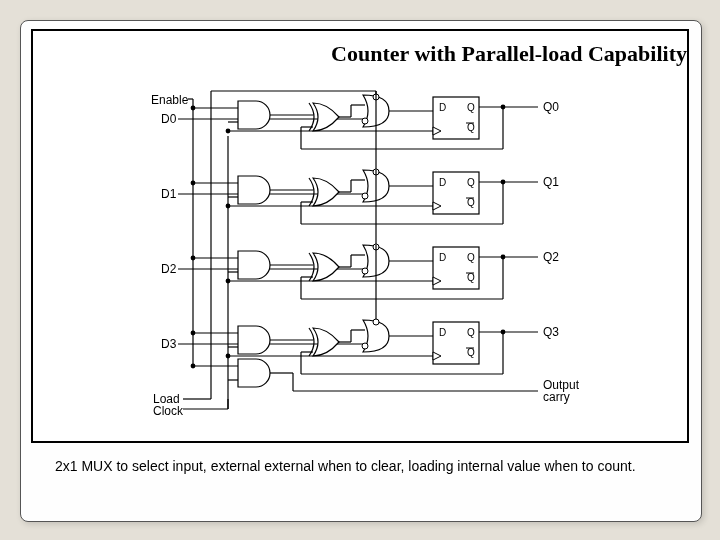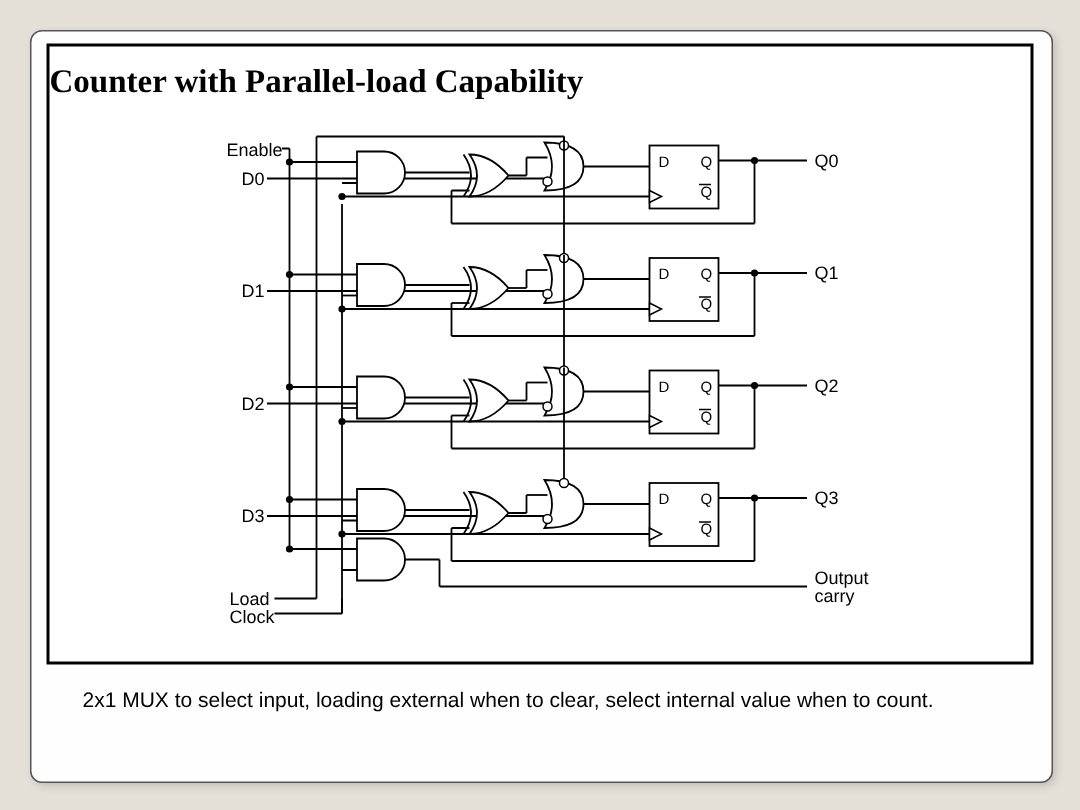--- a/index.html
+++ b/index.html
@@ -28,21 +28,21 @@
     width: 654px;
     height: 410px;
     background: #ffffff;
     border: 2px solid #000;
   }
   .title {
     position: absolute;
     left: 0;
     right: 0;
     top: 10px;
-    text-align: left;
+    text-align: right;
     font-family: "Times New Roman", serif;
     font-weight: bold;
     font-size: 22px;
     color: #000;
   }
   .caption {
     position: absolute;
     left: 34px;
     top: 436px;
     right: 34px;
@@ -267,14 +267,14 @@
         <line x1="237" y1="342" x2="260" y2="342" stroke="#000" stroke-width="1.2"></line>
         <line x1="260" y1="342" x2="260" y2="360" stroke="#000" stroke-width="1.2"></line>
         <line x1="260" y1="360" x2="505" y2="360" stroke="#000" stroke-width="1.2"></line>
         <text x="510" y="358" class="lbl">Output</text>
         <text x="510" y="370" class="lbl">carry</text>
       </g>
 
     </svg>
   </div>
 
-  <div class="caption">2x1 MUX to select input, loading external when to clear, select internal value when to count.</div>
+  <div class="caption">2x1 MUX to select input, external external when to clear, loading internal value when to count.</div>
 </div>
 
 </body></html>

